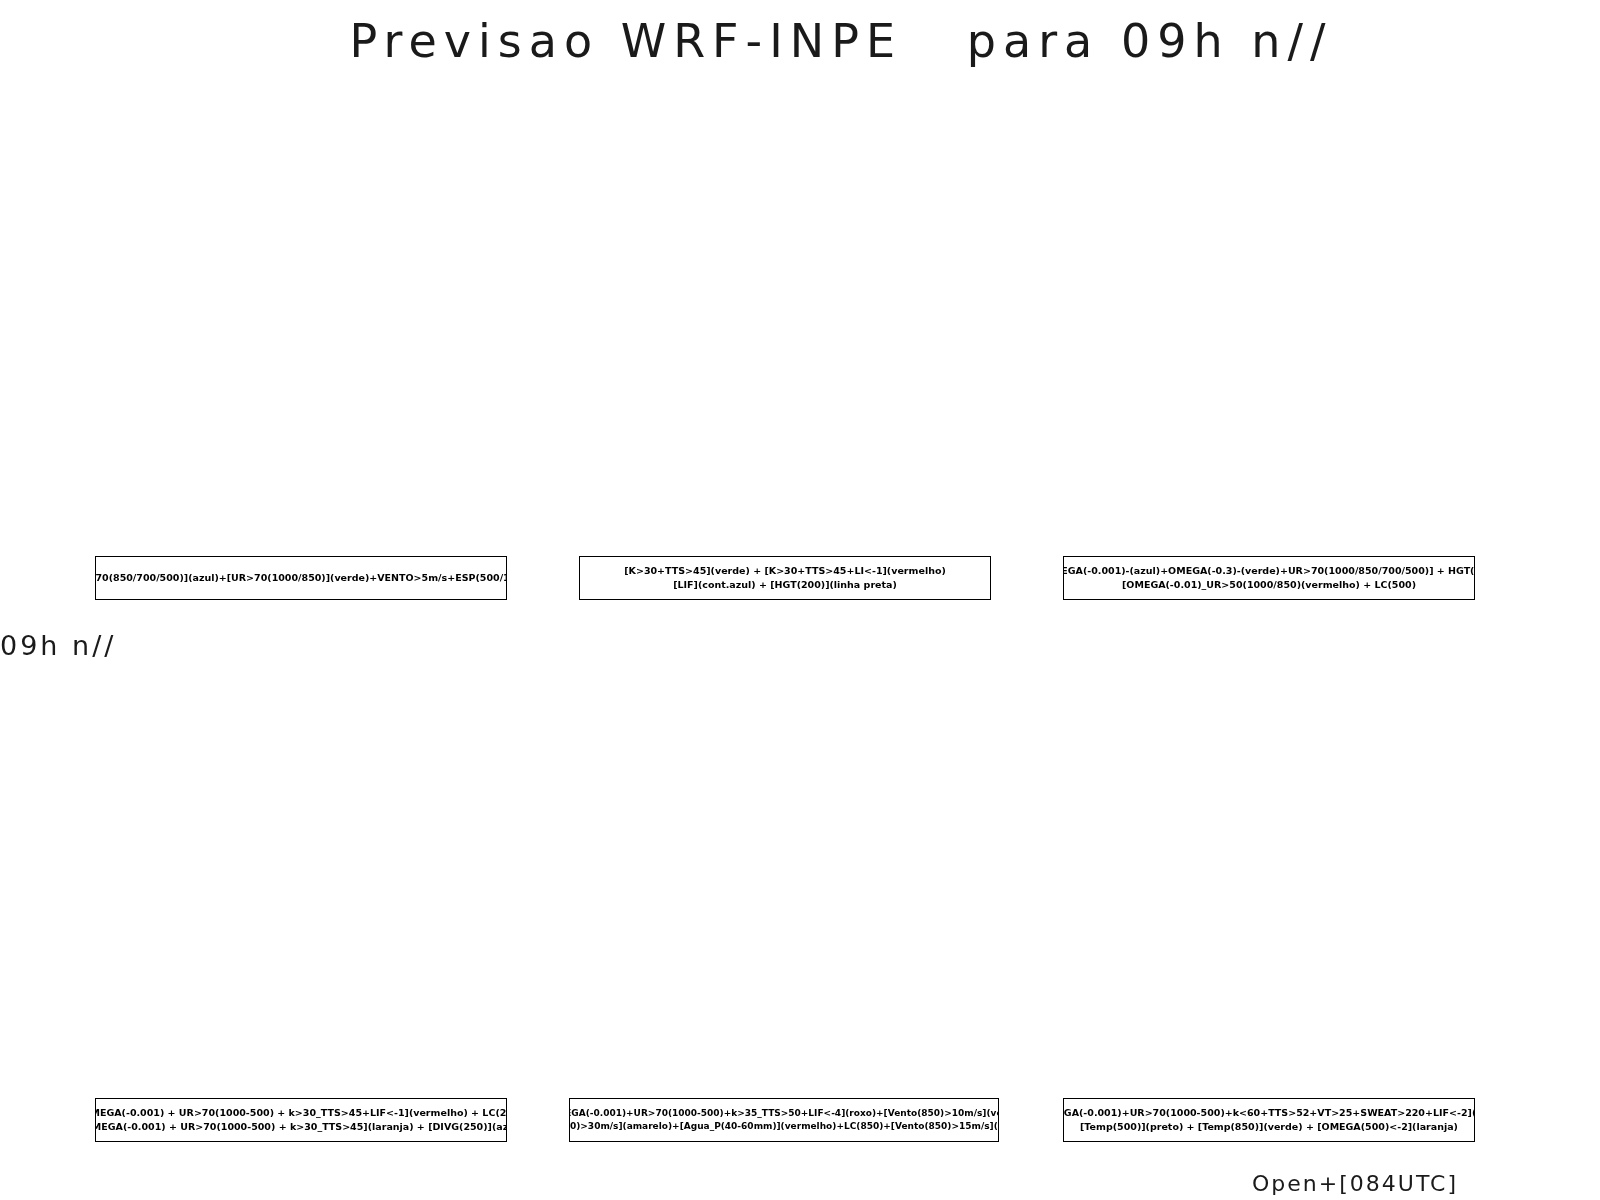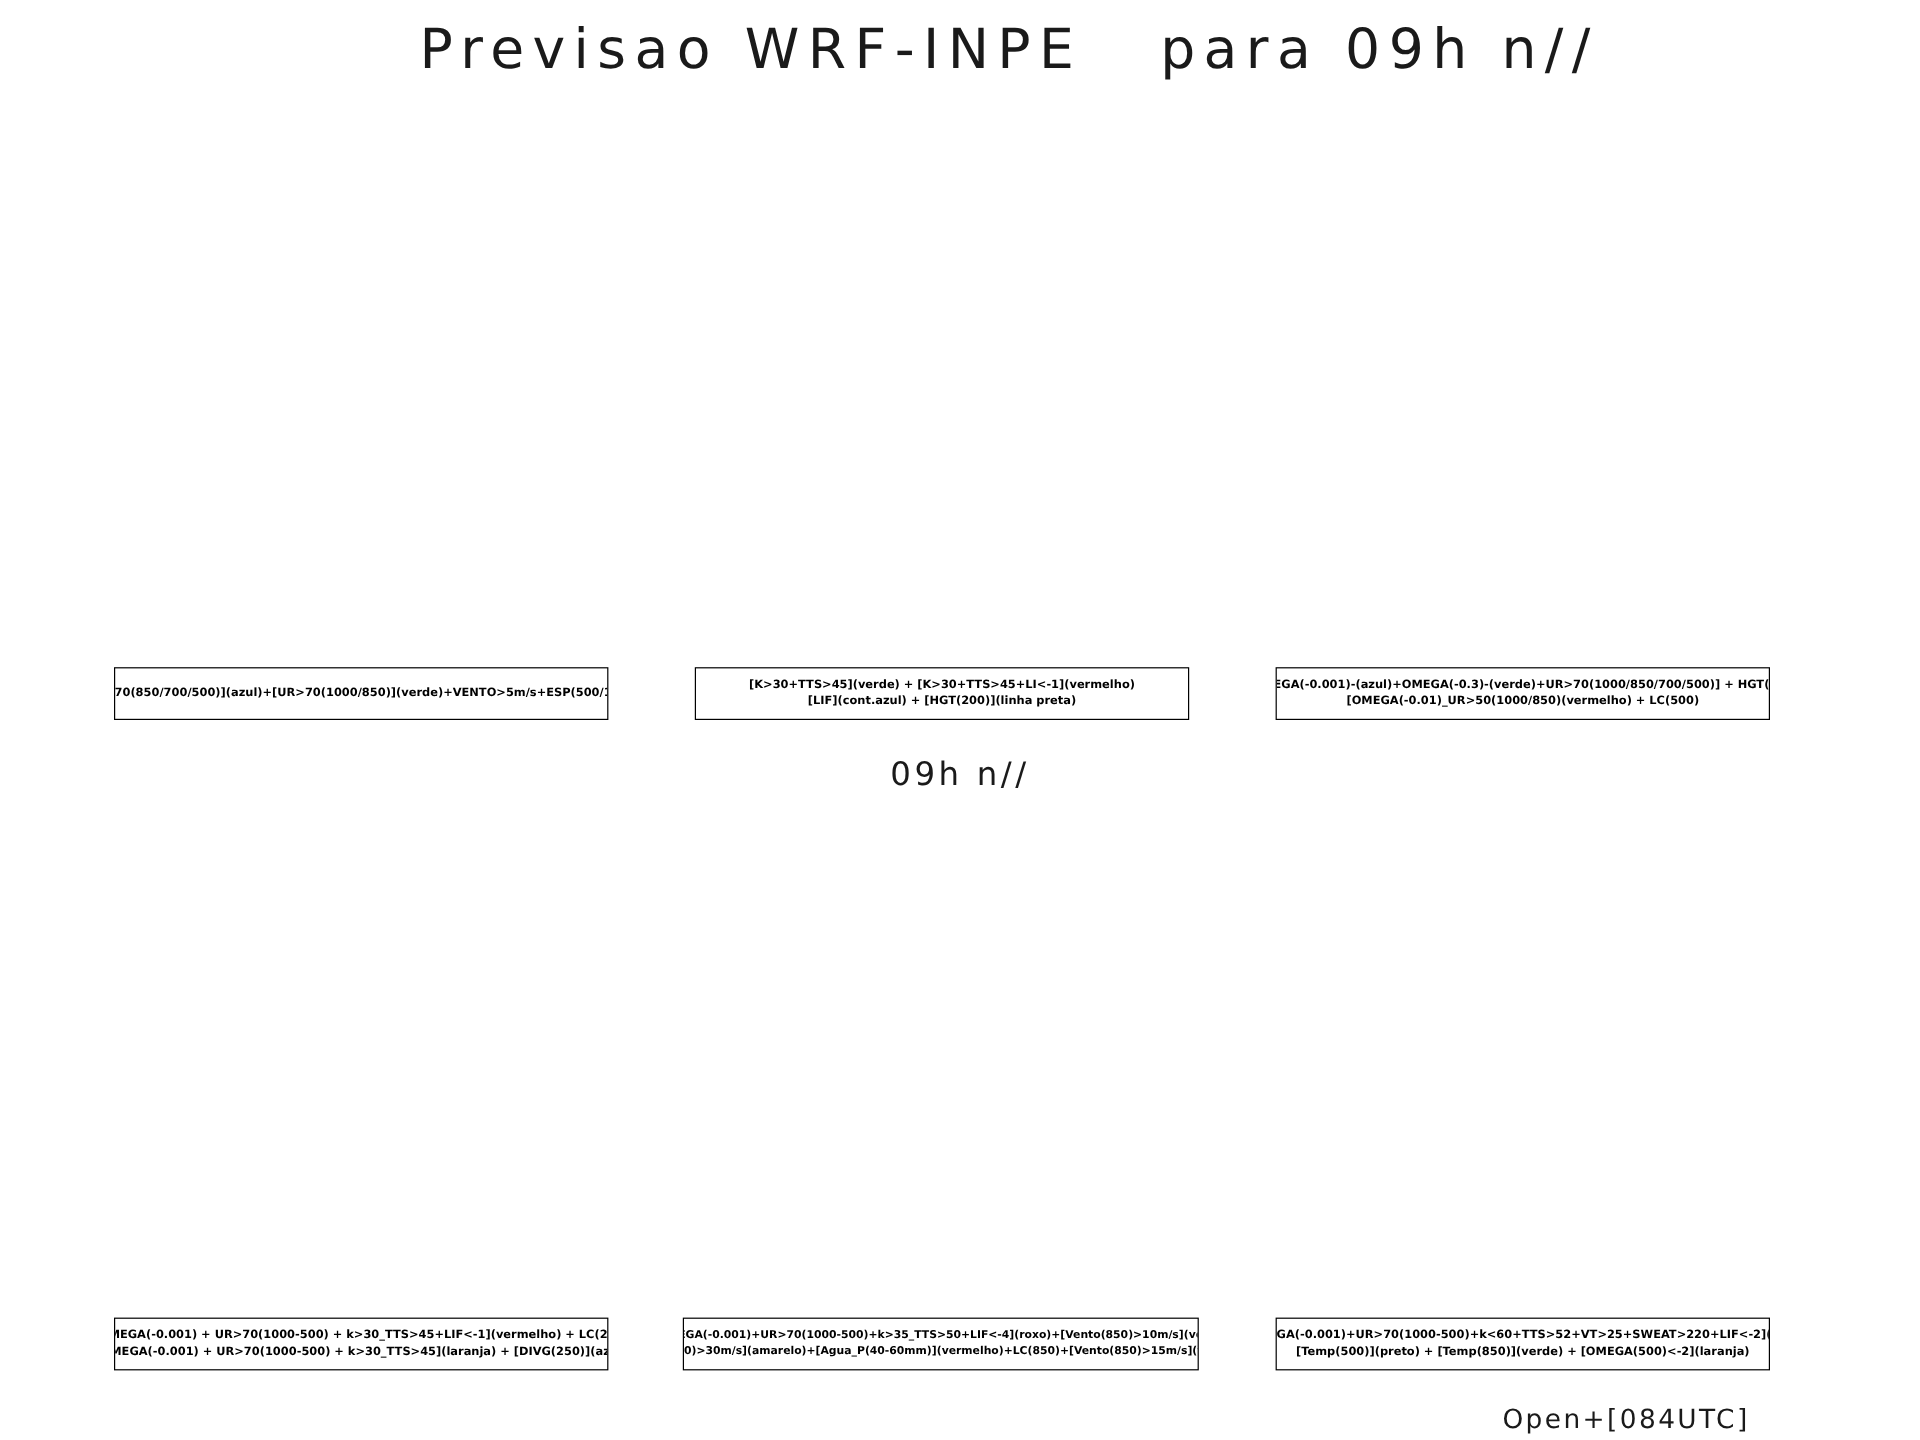--- a/index.html
+++ b/index.html
@@ -31,21 +31,20 @@
     white-space: pre;
     margin-left: 41px;
   }
 
   
   .mid-caption {
     position: absolute;
     top: 630px;
     left: 0;
     width: 1600px;
-    text-align: center;
     font-family: "DejaVu Sans", sans-serif;
     font-size: 27px;
     letter-spacing: 3px;
     color: #1a1a1a;
     white-space: pre;
   }
 
   
   .legend-box {
     position: absolute;

